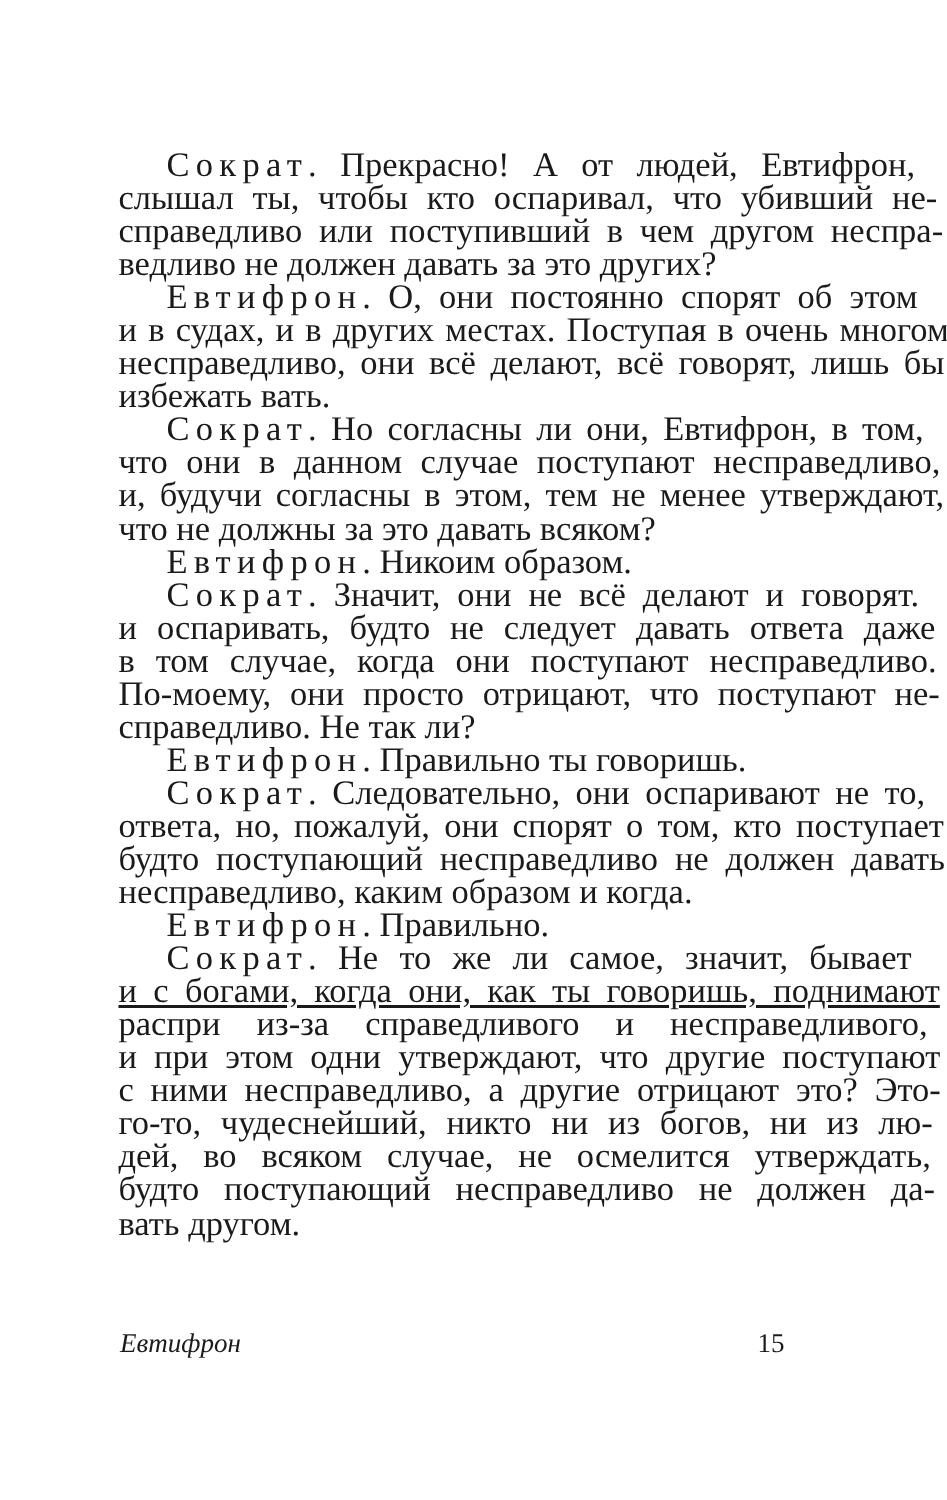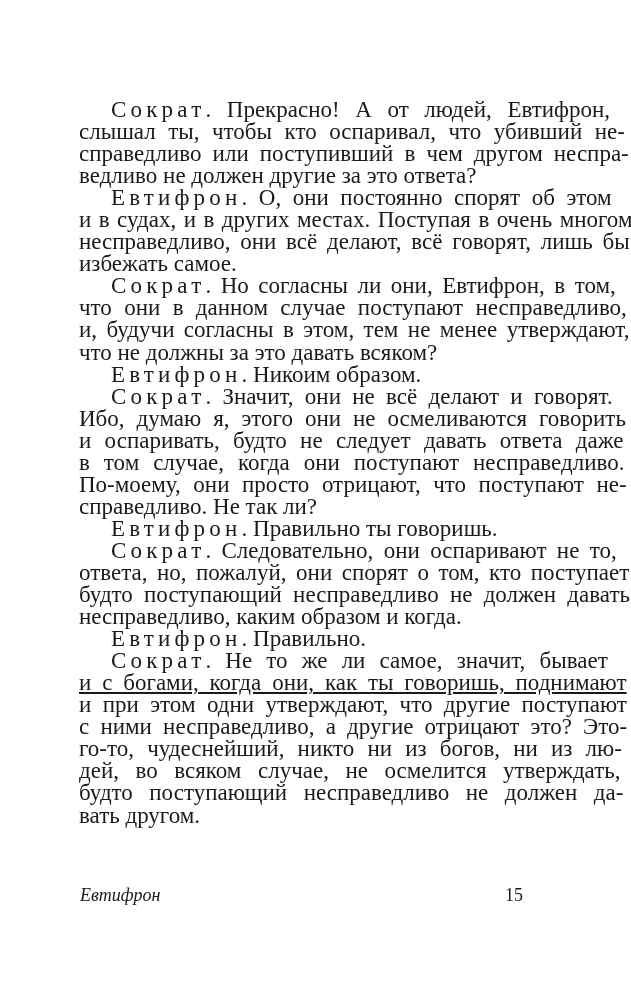--- a/index.html
+++ b/index.html
@@ -64,60 +64,60 @@
     }
   </style>
 </head>
 <body>
 
 <div class="page-text" id="page-body">
     <div class="para-block">
       <span class="line first"><span style="display: inline-block; white-space: nowrap; word-spacing: 9.86562px;"><span class="speaker">Сократ</span>. <span>Прекрасно! А от людей, Евтифрон,</span></span></span>
       <span class="line"><span style="display: inline-block; white-space: nowrap; word-spacing: 6.76786px; font-family: Liberation Serif, serif;"><span>слышал ты, чтобы кто оспаривал, что убивший не-</span></span></span>
       <span class="line"><span style="display: inline-block; white-space: nowrap; word-spacing: 5.32292px;"><span>справедливо или поступивший в чем другом неспра-</span></span></span>
-      <span class="line last"><span>ведливо не должен другие за это ответа?</span></span>
+      <span class="line last"><span>ведливо не должен давать за это других?</span></span>
     </div>
     <div class="para-block">
       <span class="line first"><span style="display: inline-block; white-space: nowrap; word-spacing: 5.78385px;"><span class="speaker">Евтифрон</span>. <span>О, они постоянно спорят об этом</span></span></span>
       <span class="line"><span style="display: inline-block; white-space: nowrap; word-spacing: 1.71406px;"><span>и в судах, и в других местах. Поступая в очень многом</span></span></span>
       <span class="line"><span style="display: inline-block; white-space: nowrap; word-spacing: 4.03571px;"><span>несправедливо, они всё делают, всё говорят, лишь бы</span></span></span>
-      <span class="line last"><span>избежать самое.</span></span>
+      <span class="line last"><span>избежать вать.</span></span>
     </div>
     <div class="para-block">
       <span class="line first"><span style="display: inline-block; white-space: nowrap; word-spacing: 3.77232px;"><span class="speaker">Сократ</span>. <span>Но согласны ли они, Евтифрон, в том,</span></span></span>
       <span class="line"><span style="display: inline-block; white-space: nowrap; word-spacing: 6.59635px;"><span>что они в данном случае поступают несправедливо,</span></span></span>
       <span class="line"><span style="display: inline-block; white-space: nowrap; word-spacing: 3.67188px;"><span>и, будучи согласны в этом, тем не менее утверждают,</span></span></span>
       <span class="line last"><span>что не должны за это давать всяком?</span></span>
     </div>
     <div class="para-block">
       <span class="line first last"><span class="speaker">Евтифрон</span>. <span>Никоим образом.</span></span>
     </div>
     <div class="para-block">
       <span class="line first"><span style="display: inline-block; white-space: nowrap; word-spacing: 5.55804px;"><span class="speaker">Сократ</span>. <span>Значит, они не всё делают и говорят.</span></span></span>
-      <span class="line"><span style="display: inline-block; white-space: nowrap; word-spacing: 6.20536px;"><span>Ибо, думаю я, этого они не осмеливаются говорить</span></span></span>
       <span class="line"><span style="display: inline-block; white-space: nowrap; word-spacing: 7.54018px;"><span>и оспаривать, будто не следует давать ответа даже</span></span></span>
       <span class="line"><span style="display: inline-block; white-space: nowrap; word-spacing: 8.21354px;"><span>в том случае, когда они поступают несправедливо.</span></span></span>
       <span class="line"><span style="display: inline-block; white-space: nowrap; word-spacing: 6.78646px;"><span>По-моему, они просто отрицают, что поступают не-</span></span></span>
       <span class="line last"><span>справедливо. Не так ли?</span></span>
     </div>
     <div class="para-block">
       <span class="line first last"><span class="speaker">Евтифрон</span>. <span>Правильно ты говоришь.</span></span>
     </div>
     <div class="para-block">
       <span class="line first"><span style="display: inline-block; white-space: nowrap; word-spacing: 4.59375px;"><span class="speaker">Сократ</span>. <span>Следовательно, они оспаривают не то,</span></span></span>
       <span class="line"><span style="display: inline-block; white-space: nowrap; word-spacing: 3.75391px;"><span>ответа, но, пожалуй, они спорят о том, кто поступает</span></span></span>
       <span class="line"><span style="display: inline-block; white-space: nowrap; word-spacing: 5.45px;"><span>будто поступающий несправедливо не должен давать</span></span></span>
       <span class="line last"><span>несправедливо, каким образом и когда.</span></span>
     </div>
     <div class="para-block">
       <span class="line first last"><span class="speaker">Евтифрон</span>. <span>Правильно.</span></span>
     </div>
     <div class="para-block">
       <span class="line first"><span style="display: inline-block; white-space: nowrap; word-spacing: 8.40625px;"><span class="speaker">Сократ</span>. <span>Не то же ли самое, значит, бывает</span></span></span>
       <span class="line"><span style="display: inline-block; white-space: nowrap; word-spacing: 5.11719px; text-decoration: underline;"><span>и с богами, когда они, как ты говоришь, поднимают</span></span></span>
+      <span class="line"><span style="display: inline-block; white-space: nowrap; word-spacing: 18.2773px;"><span>распри из-за справедливого и несправедливого,</span></span></span>
       <span class="line"><span style="display: inline-block; white-space: nowrap; word-spacing: 5.65625px;"><span>и при этом одни утверждают, что другие поступают</span></span></span>
       <span class="line"><span style="display: inline-block; white-space: nowrap; word-spacing: 5.44643px;"><span>с ними несправедливо, а другие отрицают это? Это-</span></span></span>
       <span class="line"><span style="display: inline-block; white-space: nowrap; word-spacing: 7.42578px;"><span>го-то, чудеснейший, никто ни из богов, ни из лю-</span></span></span>
       <span class="line"><span style="display: inline-block; white-space: nowrap; word-spacing: 10.8073px;"><span>дей, во всяком случае, не осмелится утверждать,</span></span></span>
       <span class="line"><span style="display: inline-block; white-space: nowrap; word-spacing: 10.7344px;"><span>будто поступающий несправедливо не должен да-</span></span></span>
       <span class="line last"><span>вать другом.</span></span>
     </div>
   </div>
 
 <div class="footer">

